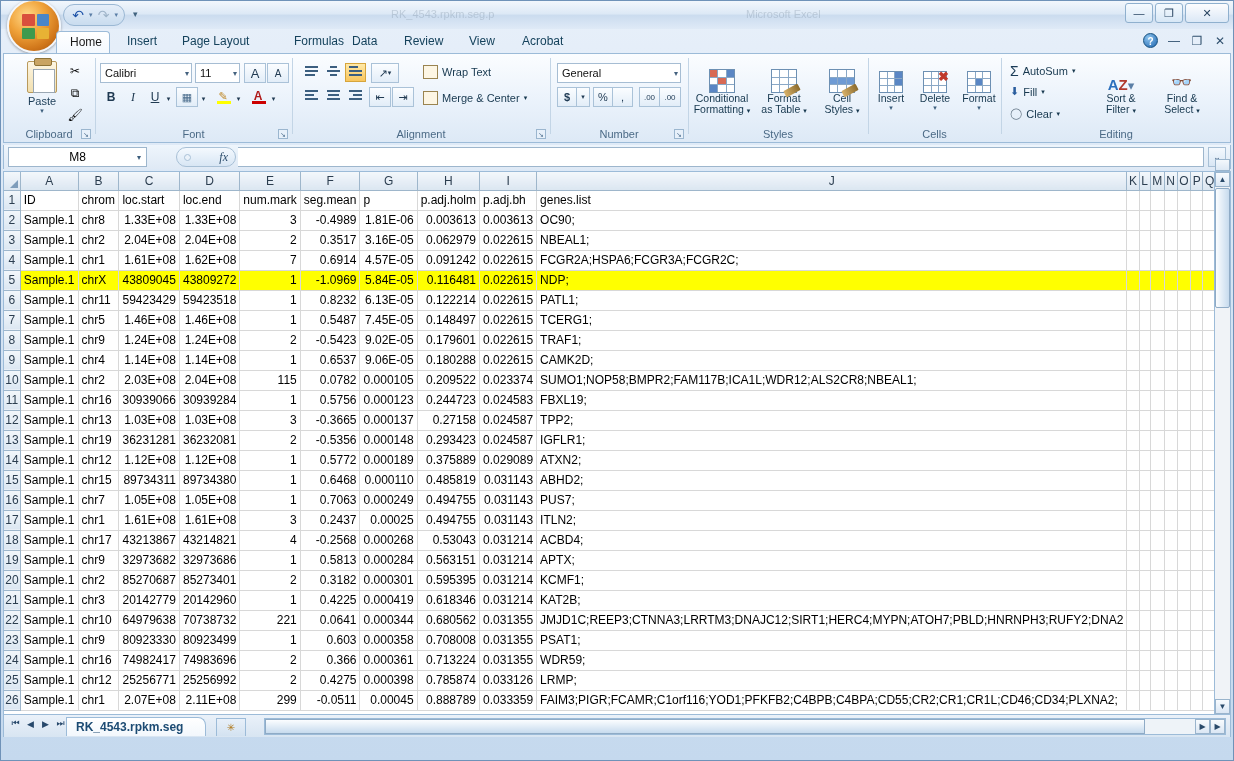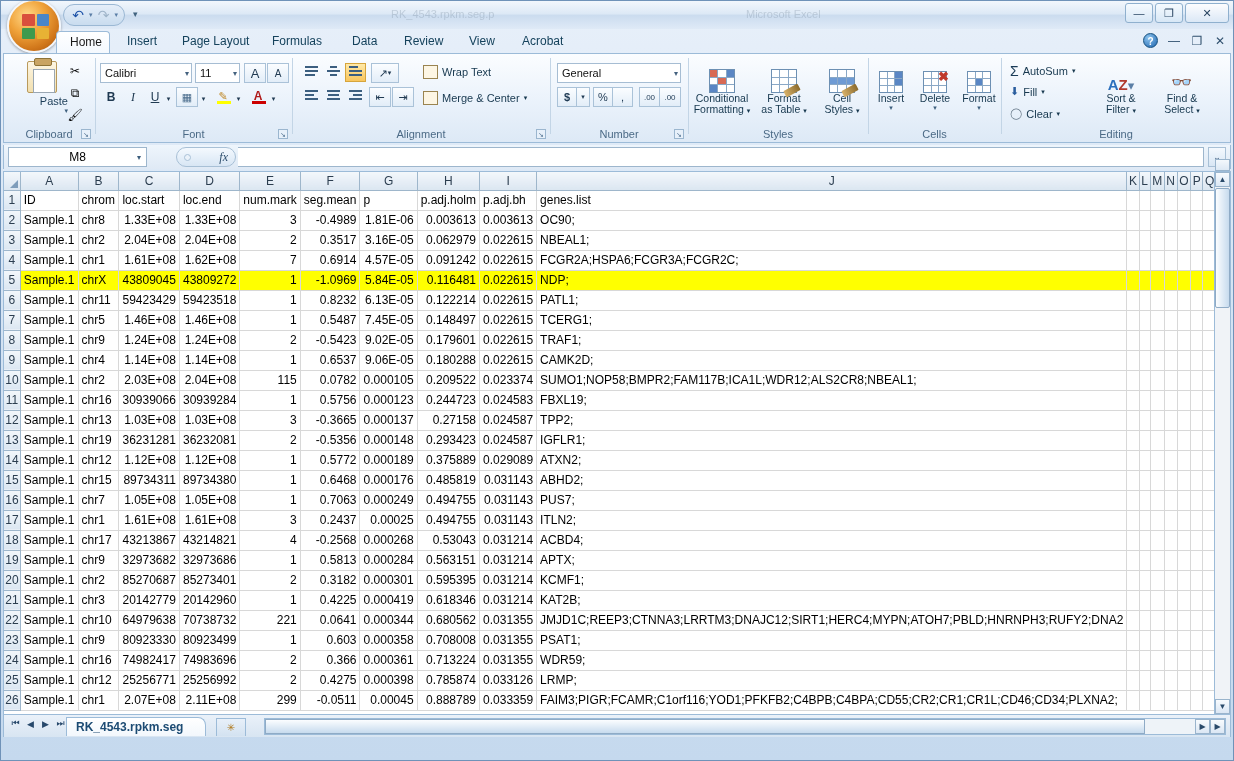--- a/index.html
+++ b/index.html
@@ -102,21 +102,21 @@
     font-size:11px; color:#4b6a86;
   }
   .dlg-launch {
     position:absolute; bottom:2px; right:3px; width:10px; height:10px;
     border:1px solid #9bb6cf; background:#e7f0fa; font-size:7px; color:#4a6c8c;
     text-align:center; line-height:9px;
   }
 
   
   .paste-big {
-    position:absolute; left:12px; top:6px; width:52px; text-align:right;
+    position:absolute; left:12px; top:6px; width:52px; text-align:center;
   }
   .clip-icon {
     width:30px; height:32px; margin:0 auto; position:relative;
     background:linear-gradient(to bottom,#fdf6e4,#f2dfae);
     border:1px solid #b99a5c; border-radius:2px;
   }
   .clip-icon:before {
     content:''; position:absolute; left:6px; top:-4px; width:16px; height:6px;
     background:#c9a463; border:1px solid #8e7337; border-radius:2px;
   }
@@ -353,21 +353,21 @@
     <div class="caretmini">▾</div>
     <div class="qat-icn redo">↷</div>
     <div class="caretmini">▾</div>
   </div>
   <div class="qat-more">▾</div>
 
   <div class="tabstrip">
     <div class="tab active" style="left:55px;width:54px;">Home</div>
     <div class="tab" style="left:113px;">Insert</div>
     <div class="tab" style="left:168px;">Page Layout</div>
-    <div class="tab" style="left:258px;">Formulas</div>
+    <div class="tab" style="left:280px;">Formulas</div>
     <div class="tab" style="left:338px;">Data</div>
     <div class="tab" style="left:390px;">Review</div>
     <div class="tab" style="left:455px;">View</div>
     <div class="tab" style="left:508px;">Acrobat</div>
 
     <div class="helpbtns">
       <div class="help-circle">?</div>
       <div class="docbtn">—</div>
       <div class="docbtn">❐</div>
       <div class="docbtn">✕</div>
@@ -1004,21 +1004,21 @@
             <td class="cell"></td>
           </tr>
           <tr>
             <td class="rh">15</td>
             <td class="cell">Sample.1</td>
             <td class="cell">chr15</td>
             <td class="cell num">89734311</td>
             <td class="cell num">89734380</td>
             <td class="cell num">1</td>
             <td class="cell num">0.6468</td>
-            <td class="cell num">0.000176</td>
+            <td class="cell num">0.000110</td>
             <td class="cell num">0.485819</td>
             <td class="cell num">0.031143</td>
             <td class="cell">ABHD2;</td>
             <td class="cell"></td>
             <td class="cell"></td>
             <td class="cell"></td>
             <td class="cell"></td>
             <td class="cell"></td>
             <td class="cell"></td>
             <td class="cell"></td>

